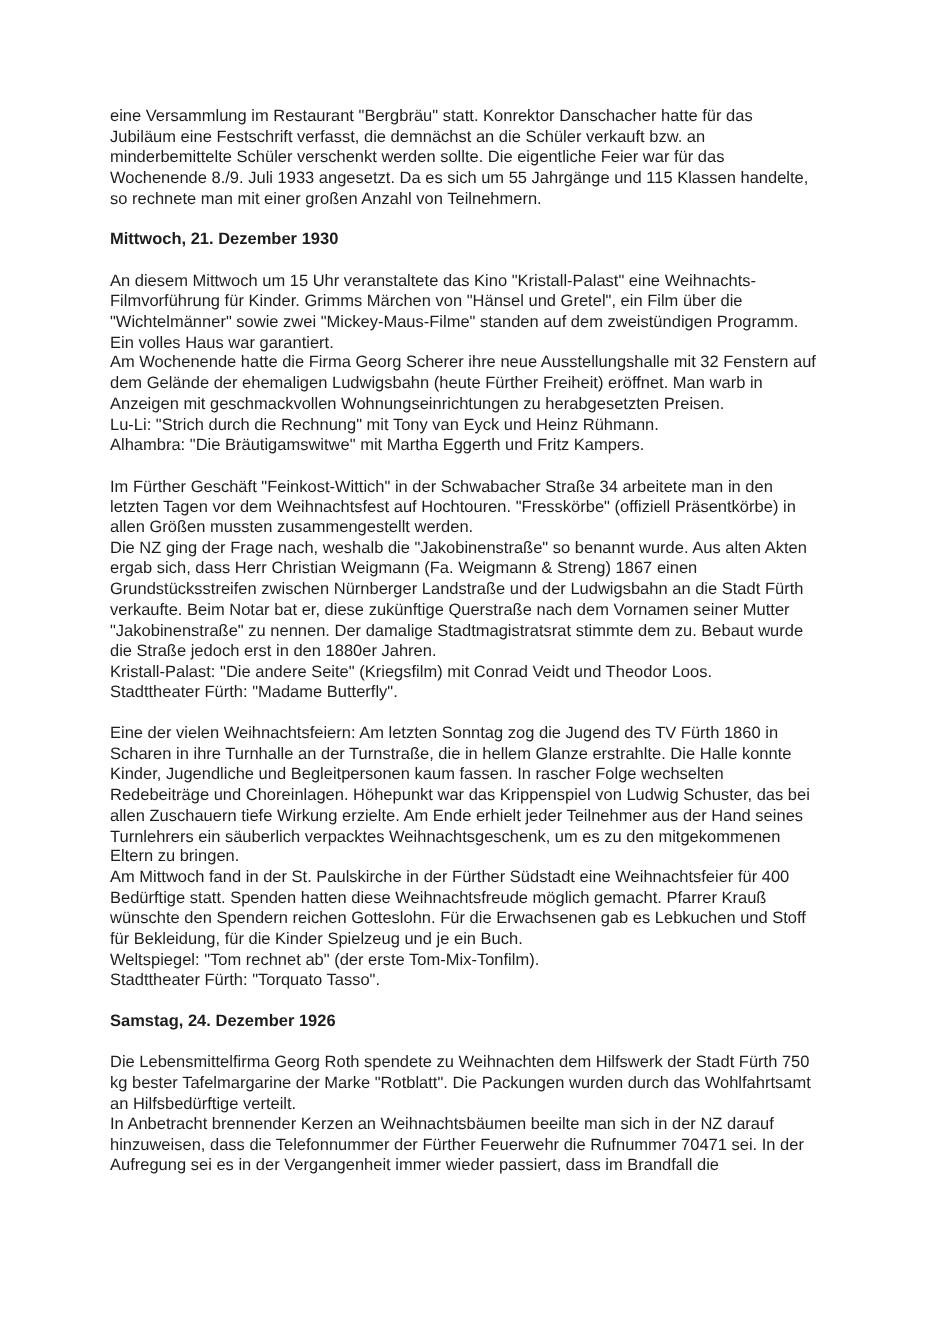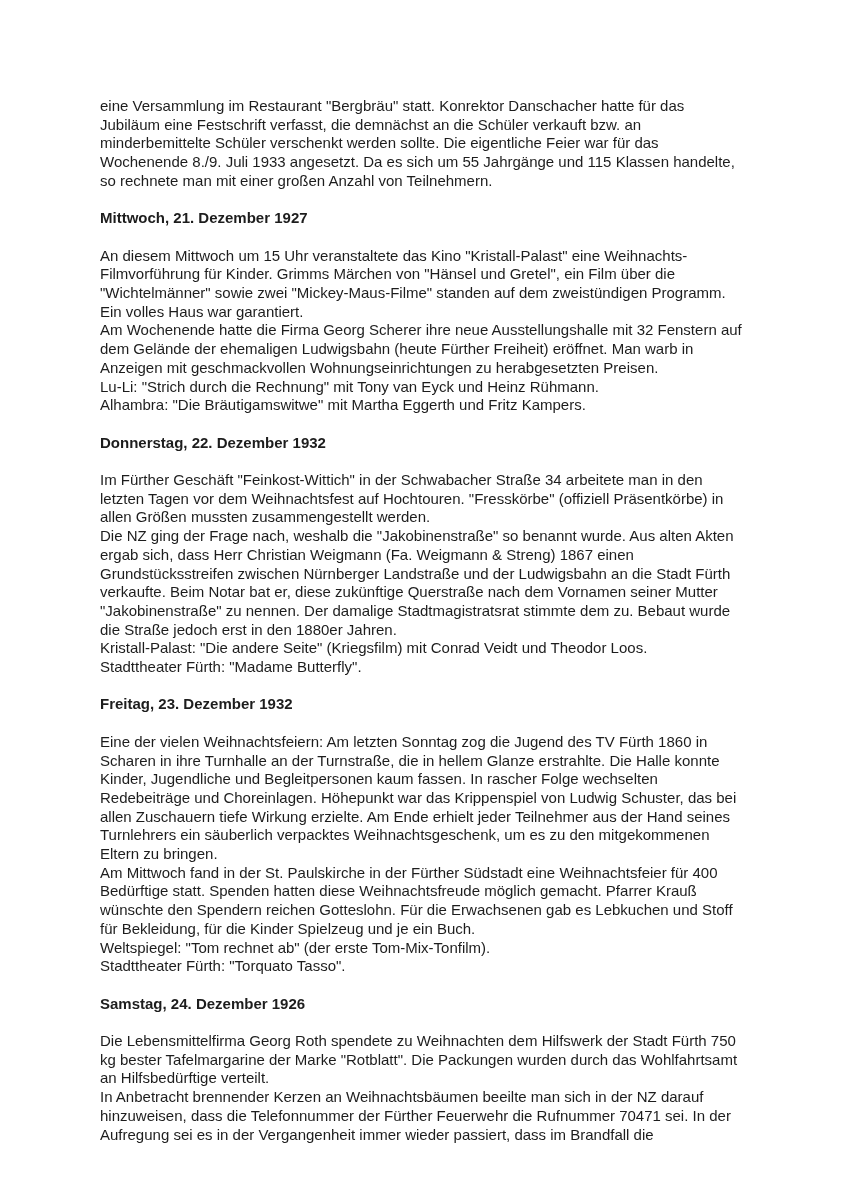--- a/index.html
+++ b/index.html
@@ -41,31 +41,29 @@
   .doc-heading:first-child {
     margin-top: 0;
   }
 </style>
 </head>
 <body>
 
 <div class="page">
   <div class="doc-content">
       <p class="doc-paragraph">eine Versammlung im Restaurant "Bergbräu" statt. Konrektor Danschacher hatte für das Jubiläum eine Festschrift verfasst, die demnächst an die Schüler verkauft bzw. an minderbemittelte Schüler verschenkt werden sollte. Die eigentliche Feier war für das Wochenende 8./9. Juli 1933 angesetzt. Da es sich um 55 Jahrgänge und 115 Klassen handelte, so rechnete man mit einer großen Anzahl von Teilnehmern.</p>
-      <h2 class="doc-heading">Mittwoch, 21. Dezember 1927</h2>
+      <h2 class="doc-heading">Mittwoch, 21. Dezember 1930</h2>
       <p class="doc-paragraph">An diesem Mittwoch um 15 Uhr veranstaltete das Kino "Kristall-Palast" eine Weihnachts-Filmvorführung für Kinder. Grimms Märchen von "Hänsel und Gretel", ein Film über die "Wichtelmänner" sowie zwei "Mickey-Maus-Filme" standen auf dem zweistündigen Programm. Ein volles Haus war garantiert.
 Am Wochenende hatte die Firma Georg Scherer ihre neue Ausstellungshalle mit 32 Fenstern auf dem Gelände der ehemaligen Ludwigsbahn (heute Fürther Freiheit) eröffnet. Man warb in Anzeigen mit geschmackvollen Wohnungseinrichtungen zu herabgesetzten Preisen.
 Lu-Li: "Strich durch die Rechnung" mit Tony van Eyck und Heinz Rühmann.
 Alhambra: "Die Bräutigamswitwe" mit Martha Eggerth und Fritz Kampers.</p>
-      <h2 class="doc-heading">Donnerstag, 22. Dezember 1932</h2>
       <p class="doc-paragraph">Im Fürther Geschäft "Feinkost-Wittich" in der Schwabacher Straße 34 arbeitete man in den letzten Tagen vor dem Weihnachtsfest auf Hochtouren. "Fresskörbe" (offiziell Präsentkörbe) in allen Größen mussten zusammengestellt werden.
 Die NZ ging der Frage nach, weshalb die "Jakobinenstraße" so benannt wurde. Aus alten Akten ergab sich, dass Herr Christian Weigmann (Fa. Weigmann &amp; Streng) 1867 einen Grundstücksstreifen zwischen Nürnberger Landstraße und der Ludwigsbahn an die Stadt Fürth verkaufte. Beim Notar bat er, diese zukünftige Querstraße nach dem Vornamen seiner Mutter "Jakobinenstraße" zu nennen. Der damalige Stadtmagistratsrat stimmte dem zu. Bebaut wurde die Straße jedoch erst in den 1880er Jahren.
 Kristall-Palast: "Die andere Seite" (Kriegsfilm) mit Conrad Veidt und Theodor Loos.
 Stadttheater Fürth: "Madame Butterfly".</p>
-      <h2 class="doc-heading">Freitag, 23. Dezember 1932</h2>
       <p class="doc-paragraph">Eine der vielen Weihnachtsfeiern: Am letzten Sonntag zog die Jugend des TV Fürth 1860 in Scharen in ihre Turnhalle an der Turnstraße, die in hellem Glanze erstrahlte. Die Halle konnte Kinder, Jugendliche und Begleitpersonen kaum fassen. In rascher Folge wechselten Redebeiträge und Choreinlagen. Höhepunkt war das Krippenspiel von Ludwig Schuster, das bei allen Zuschauern tiefe Wirkung erzielte. Am Ende erhielt jeder Teilnehmer aus der Hand seines Turnlehrers ein säuberlich verpacktes Weihnachtsgeschenk, um es zu den mitgekommenen Eltern zu bringen.
 Am Mittwoch fand in der St. Paulskirche in der Fürther Südstadt eine Weihnachtsfeier für 400 Bedürftige statt. Spenden hatten diese Weihnachtsfreude möglich gemacht. Pfarrer Krauß wünschte den Spendern reichen Gotteslohn. Für die Erwachsenen gab es Lebkuchen und Stoff für Bekleidung, für die Kinder Spielzeug und je ein Buch.
 Weltspiegel: "Tom rechnet ab" (der erste Tom-Mix-Tonfilm).
 Stadttheater Fürth: "Torquato Tasso".</p>
       <h2 class="doc-heading">Samstag, 24. Dezember 1926</h2>
       <p class="doc-paragraph">Die Lebensmittelfirma Georg Roth spendete zu Weihnachten dem Hilfswerk der Stadt Fürth 750 kg bester Tafelmargarine der Marke "Rotblatt". Die Packungen wurden durch das Wohlfahrtsamt an Hilfsbedürftige verteilt.
 In Anbetracht brennender Kerzen an Weihnachtsbäumen beeilte man sich in der NZ darauf hinzuweisen, dass die Telefonnummer der Fürther Feuerwehr die Rufnummer 70471 sei. In der Aufregung sei es in der Vergangenheit immer wieder passiert, dass im Brandfall die</p>
     </div>
 </div>
 

